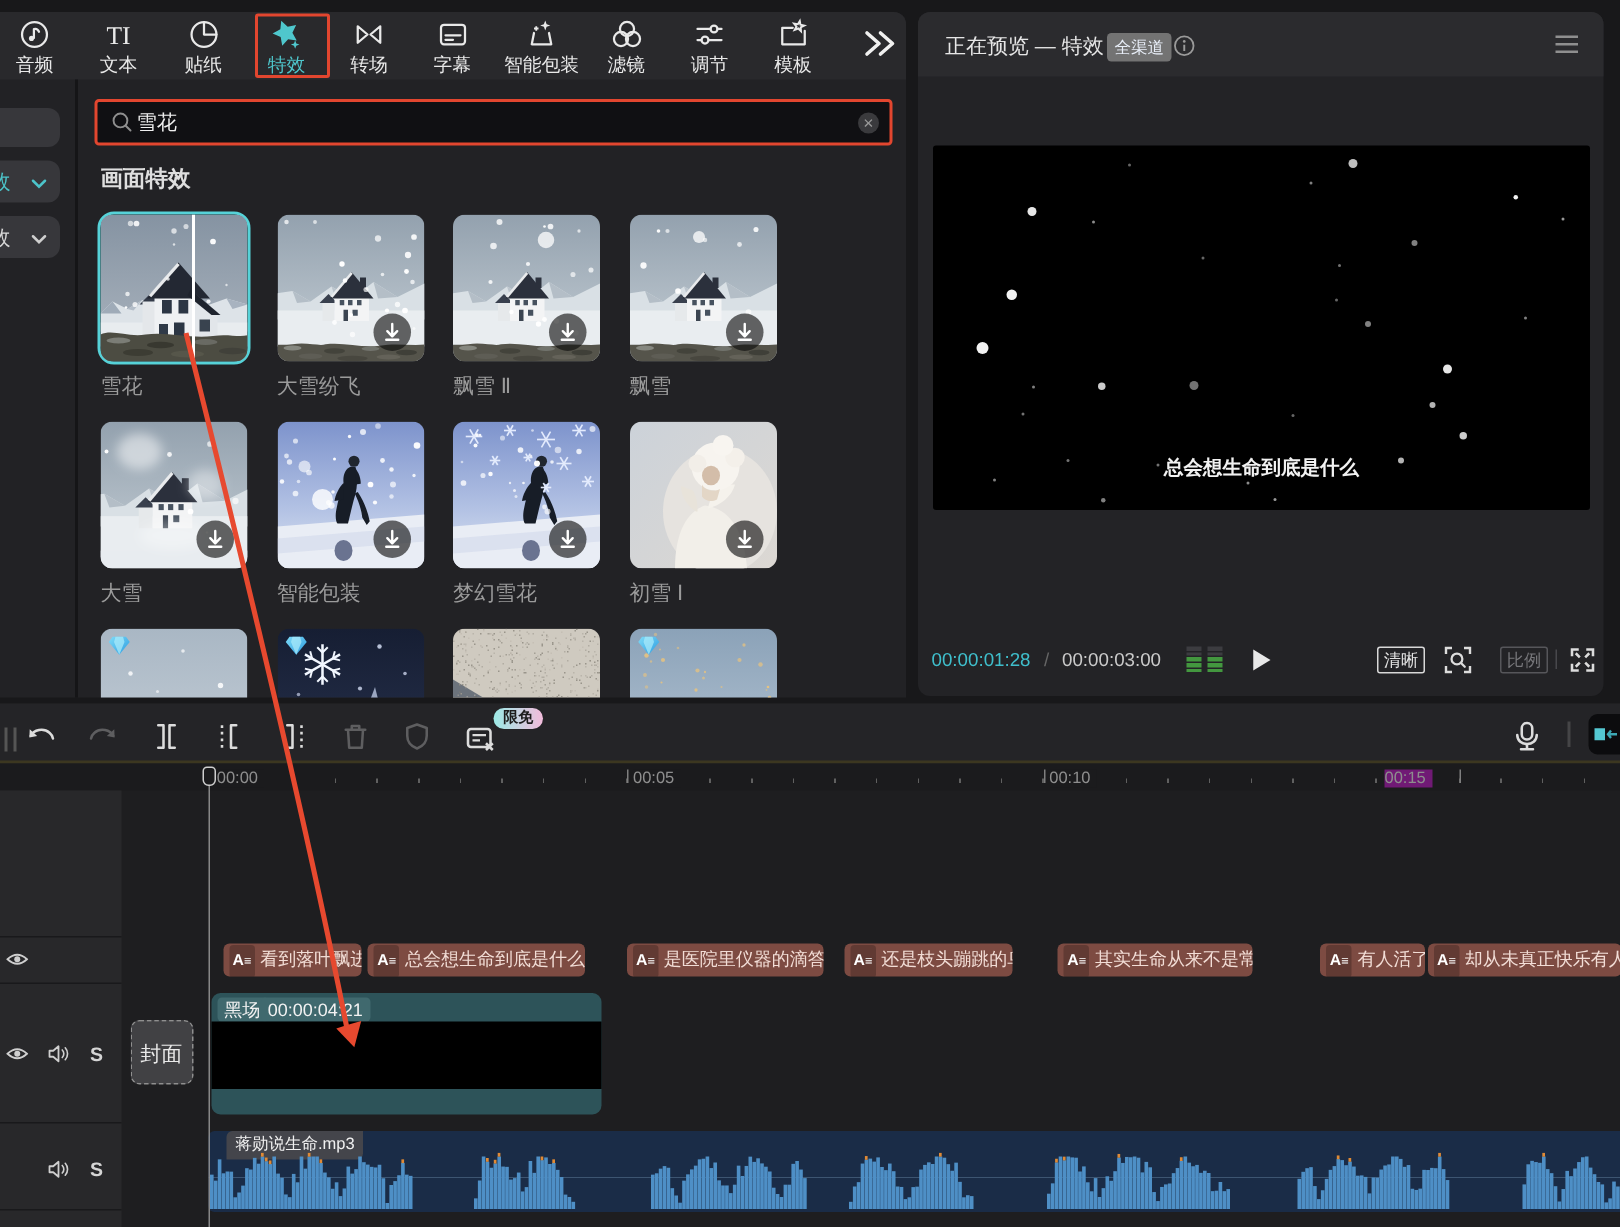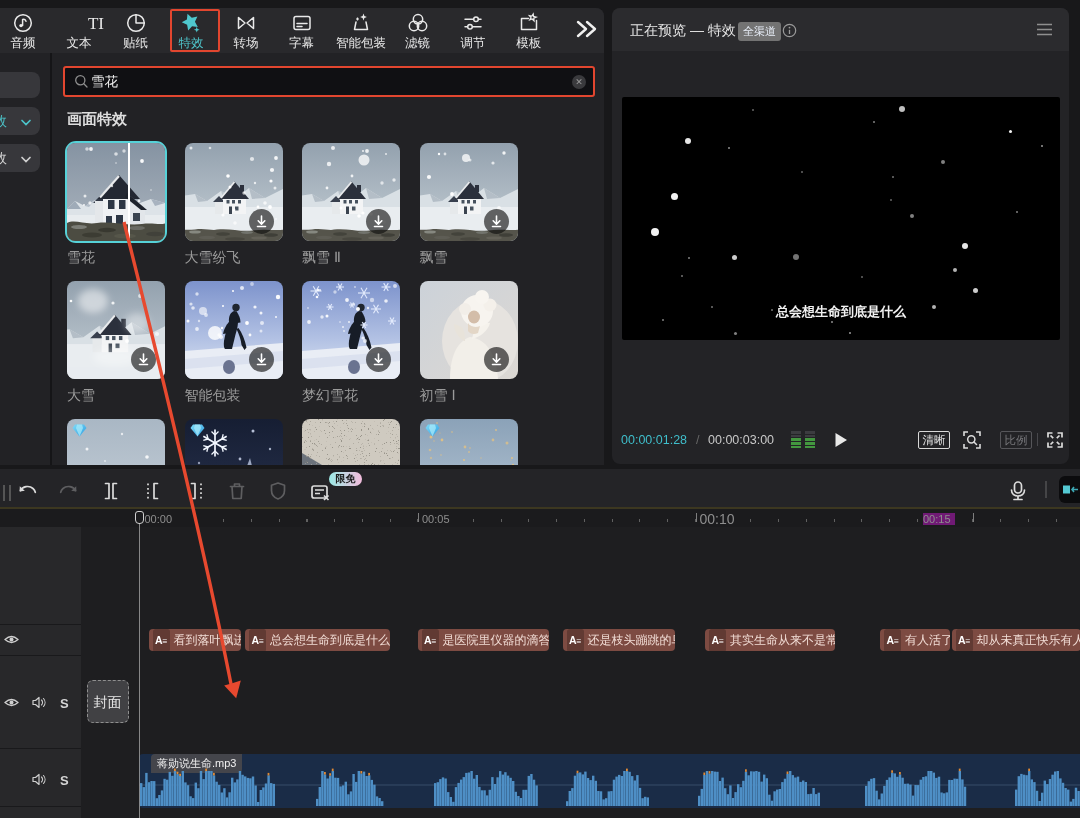--- a/index.html
+++ b/index.html
@@ -21,21 +21,21 @@
         <div style="display:flex;justify-content:center">
           <svg width="22" height="22" viewBox="0 0 22 22">
             <circle cx="11" cy="11" r="8.3" stroke="#e9e9e9" stroke-width="1.5" fill="none" stroke-linecap="round" stroke-linejoin="round"></circle>
             <circle cx="9" cy="13.6" r="1.7" fill="#e9e9e9"></circle>
             <path d="M10.6,13.4 V7.4 C12,7 13.4,7.8 14,9.2" stroke="#e9e9e9" stroke-width="1.5" fill="none" stroke-linecap="round" stroke-linejoin="round"></path>
           </svg>
         </div>
         <div class="tlabel" style="">音频</div>
       </div>
       <div class="ab" style="left:51.0px;top:4px;width:56px;text-align:center">
-        <div style="display:flex;justify-content:flex-end">
+        <div style="display:flex;justify-content:center">
           <svg width="22" height="22" viewBox="0 0 22 22">
             <text x="11" y="17" font-family="Liberation Serif,serif" font-size="17" fill="#e9e9e9" text-anchor="middle">TI</text>
           </svg>
         </div>
         <div class="tlabel" style="">文本</div>
       </div>
       <div class="ab" style="left:107.5px;top:4px;width:56px;text-align:center">
         <div style="display:flex;justify-content:center">
           <svg width="22" height="22" viewBox="0 0 22 22">
             <circle cx="11" cy="11" r="8.3" stroke="#e9e9e9" stroke-width="1.5" fill="none" stroke-linecap="round" stroke-linejoin="round"></circle>
@@ -1273,21 +1273,21 @@
 
   <div class="ab" style="left:0;top:38px;width:1080px;height:1.5px;background:#3c3720"></div>
 
   <div class="ab" style="left:0;top:40px;width:1080px;height:18px;background:#1b1b1d"></div>
   <div class="ab" style="left:0;top:0">
       <div class="ab" style="left:140px;top:50px;width:940px;height:3px;background:repeating-linear-gradient(90deg,#606060 0 1px,transparent 1px 27.75px)"></div>
       <div class="ab" style="left:144.5px;top:43.5px;font-size:11px;color:#8e8e8e;background:#1b1b1d;padding-right:4px;line-height:12px">00:00</div>
       <div class="ab" style="left:418.0px;top:44px;width:1px;height:9px;background:#7e7e7e"></div>
       <div class="ab" style="left:422.0px;top:43.5px;font-size:11px;color:#8e8e8e;background:#1b1b1d;padding-right:4px;line-height:12px">00:05</div>
       <div class="ab" style="left:695.5px;top:44px;width:1px;height:9px;background:#7e7e7e"></div>
-      <div class="ab" style="left:699.5px;top:43.5px;font-size:14px;color:#8e8e8e;background:#1b1b1d;padding-right:4px;line-height:12px">00:10</div>
+      <div class="ab" style="left:699.5px;top:43.5px;font-size:11px;color:#8e8e8e;background:#1b1b1d;padding-right:4px;line-height:12px">00:10</div>
       <div class="ab" style="left:973.0px;top:44px;width:1px;height:9px;background:#7e7e7e"></div>
       <div class="ab" style="left:923px;top:43.5px;font-size:11px;color:#8e8e8e;background:#701a75;padding-right:4px;line-height:12px">00:15</div>
     </div>
 
   <div class="ab" style="left:0;top:58px;width:81px;height:291px;background:#28282a"></div>
   <div class="ab" style="left:0;top:155px;width:81px;height:1px;background:#19191b"></div>
   <div class="ab" style="left:0;top:186px;width:81px;height:1px;background:#19191b"></div>
   <div class="ab" style="left:0;top:279px;width:81px;height:1px;background:#19191b"></div>
   <div class="ab" style="left:0;top:337px;width:81px;height:1px;background:#19191b"></div>
   <div class="ab" style="left:0;top:0">
@@ -1324,20 +1324,25 @@
   <div class="ab" style="left:0;top:0">
       <div class="ab" style="left:148.5px;top:160px;width:92.5px;height:22px;background:#7d4b42;border-radius:4px;overflow:hidden;white-space:nowrap;color:#f2ddd6;font-size:12px;line-height:21px;padding-left:4px"><span style="display:inline-block;background:rgba(0,0,0,0.22);border-radius:2.5px;padding:0.5px 2.5px;margin-right:4px;font-weight:bold;color:#fff;font-size:10.5px">A<span style="font-size:8.5px;letter-spacing:-0.5px">≡</span></span>看到落叶飘进</div>
       <div class="ab" style="left:245px;top:160px;width:145.0px;height:22px;background:#7d4b42;border-radius:4px;overflow:hidden;white-space:nowrap;color:#f2ddd6;font-size:12px;line-height:21px;padding-left:4px"><span style="display:inline-block;background:rgba(0,0,0,0.22);border-radius:2.5px;padding:0.5px 2.5px;margin-right:4px;font-weight:bold;color:#fff;font-size:10.5px">A<span style="font-size:8.5px;letter-spacing:-0.5px">≡</span></span>总会想生命到底是什么</div>
       <div class="ab" style="left:417.5px;top:160px;width:131.0px;height:22px;background:#7d4b42;border-radius:4px;overflow:hidden;white-space:nowrap;color:#f2ddd6;font-size:12px;line-height:21px;padding-left:4px"><span style="display:inline-block;background:rgba(0,0,0,0.22);border-radius:2.5px;padding:0.5px 2.5px;margin-right:4px;font-weight:bold;color:#fff;font-size:10.5px">A<span style="font-size:8.5px;letter-spacing:-0.5px">≡</span></span>是医院里仪器的滴答</div>
       <div class="ab" style="left:562.5px;top:160px;width:112.5px;height:22px;background:#7d4b42;border-radius:4px;overflow:hidden;white-space:nowrap;color:#f2ddd6;font-size:12px;line-height:21px;padding-left:4px"><span style="display:inline-block;background:rgba(0,0,0,0.22);border-radius:2.5px;padding:0.5px 2.5px;margin-right:4px;font-weight:bold;color:#fff;font-size:10.5px">A<span style="font-size:8.5px;letter-spacing:-0.5px">≡</span></span>还是枝头蹦跳的鸟</div>
       <div class="ab" style="left:705px;top:160px;width:130.0px;height:22px;background:#7d4b42;border-radius:4px;overflow:hidden;white-space:nowrap;color:#f2ddd6;font-size:12px;line-height:21px;padding-left:4px"><span style="display:inline-block;background:rgba(0,0,0,0.22);border-radius:2.5px;padding:0.5px 2.5px;margin-right:4px;font-weight:bold;color:#fff;font-size:10.5px">A<span style="font-size:8.5px;letter-spacing:-0.5px">≡</span></span>其实生命从来不是常</div>
       <div class="ab" style="left:880px;top:160px;width:69.5px;height:22px;background:#7d4b42;border-radius:4px;overflow:hidden;white-space:nowrap;color:#f2ddd6;font-size:12px;line-height:21px;padding-left:4px"><span style="display:inline-block;background:rgba(0,0,0,0.22);border-radius:2.5px;padding:0.5px 2.5px;margin-right:4px;font-weight:bold;color:#fff;font-size:10.5px">A<span style="font-size:8.5px;letter-spacing:-0.5px">≡</span></span>有人活了</div>
       <div class="ab" style="left:951.5px;top:160px;width:129.5px;height:22px;background:#7d4b42;border-radius:4px;overflow:hidden;white-space:nowrap;color:#f2ddd6;font-size:12px;line-height:21px;padding-left:4px"><span style="display:inline-block;background:rgba(0,0,0,0.22);border-radius:2.5px;padding:0.5px 2.5px;margin-right:4px;font-weight:bold;color:#fff;font-size:10.5px">A<span style="font-size:8.5px;letter-spacing:-0.5px">≡</span></span>却从未真正快乐有人知</div>
     </div>
 
+  <div class="ab" style="left:140.5px;top:193px;width:260px;height:80.5px;background:#2d5359;border-radius:6px">
+    <div class="ab" style="left:4px;top:3px;background:#40696e;border-radius:3px;color:#f2f2f2;font-size:12px;padding:1px 5px;line-height:14px">黑场</div>
+    <div class="ab" style="left:33px;top:3px;background:#40696e;border-radius:3px;color:#f2f2f2;font-size:12px;padding:1px 5px;line-height:14px">00:00:04:21</div>
+    <div class="ab" style="left:0;top:19px;width:260px;height:44.5px;background:#000"></div>
+  </div>
 
   <div class="ab" style="left:139px;top:285px;width:941px;height:54px;background:#1a2c47;border-radius:4px 0 0 4px" id="audioclip">
     <div class="ab" style="left:12px;top:0;background:rgba(72,72,76,0.92);border-radius:4px 0 4px 0;color:#f0f0f0;font-size:11px;padding:3px 6px;line-height:13px">蒋勋说生命.mp3</div>
     <svg class="ab" style="left:0;top:0" width="941" height="54" viewBox="0 0 941 54">
         <line x1="0" y1="31" x2="941" y2="31" stroke="#5a7795" stroke-width="0.8" opacity="0.55"></line>
         <rect x="1.0" y="29.1" width="2.4" height="22.9" fill="#4e8fc6"></rect>
         <rect x="3.6" y="33.1" width="2.4" height="18.9" fill="#4e8fc6"></rect>
         <rect x="6.2" y="18.9" width="2.4" height="33.1" fill="#4e8fc6"></rect>
         <rect x="8.8" y="28.2" width="2.4" height="23.8" fill="#4e8fc6"></rect>
         <rect x="11.4" y="27.0" width="2.4" height="25.0" fill="#4e8fc6"></rect>

